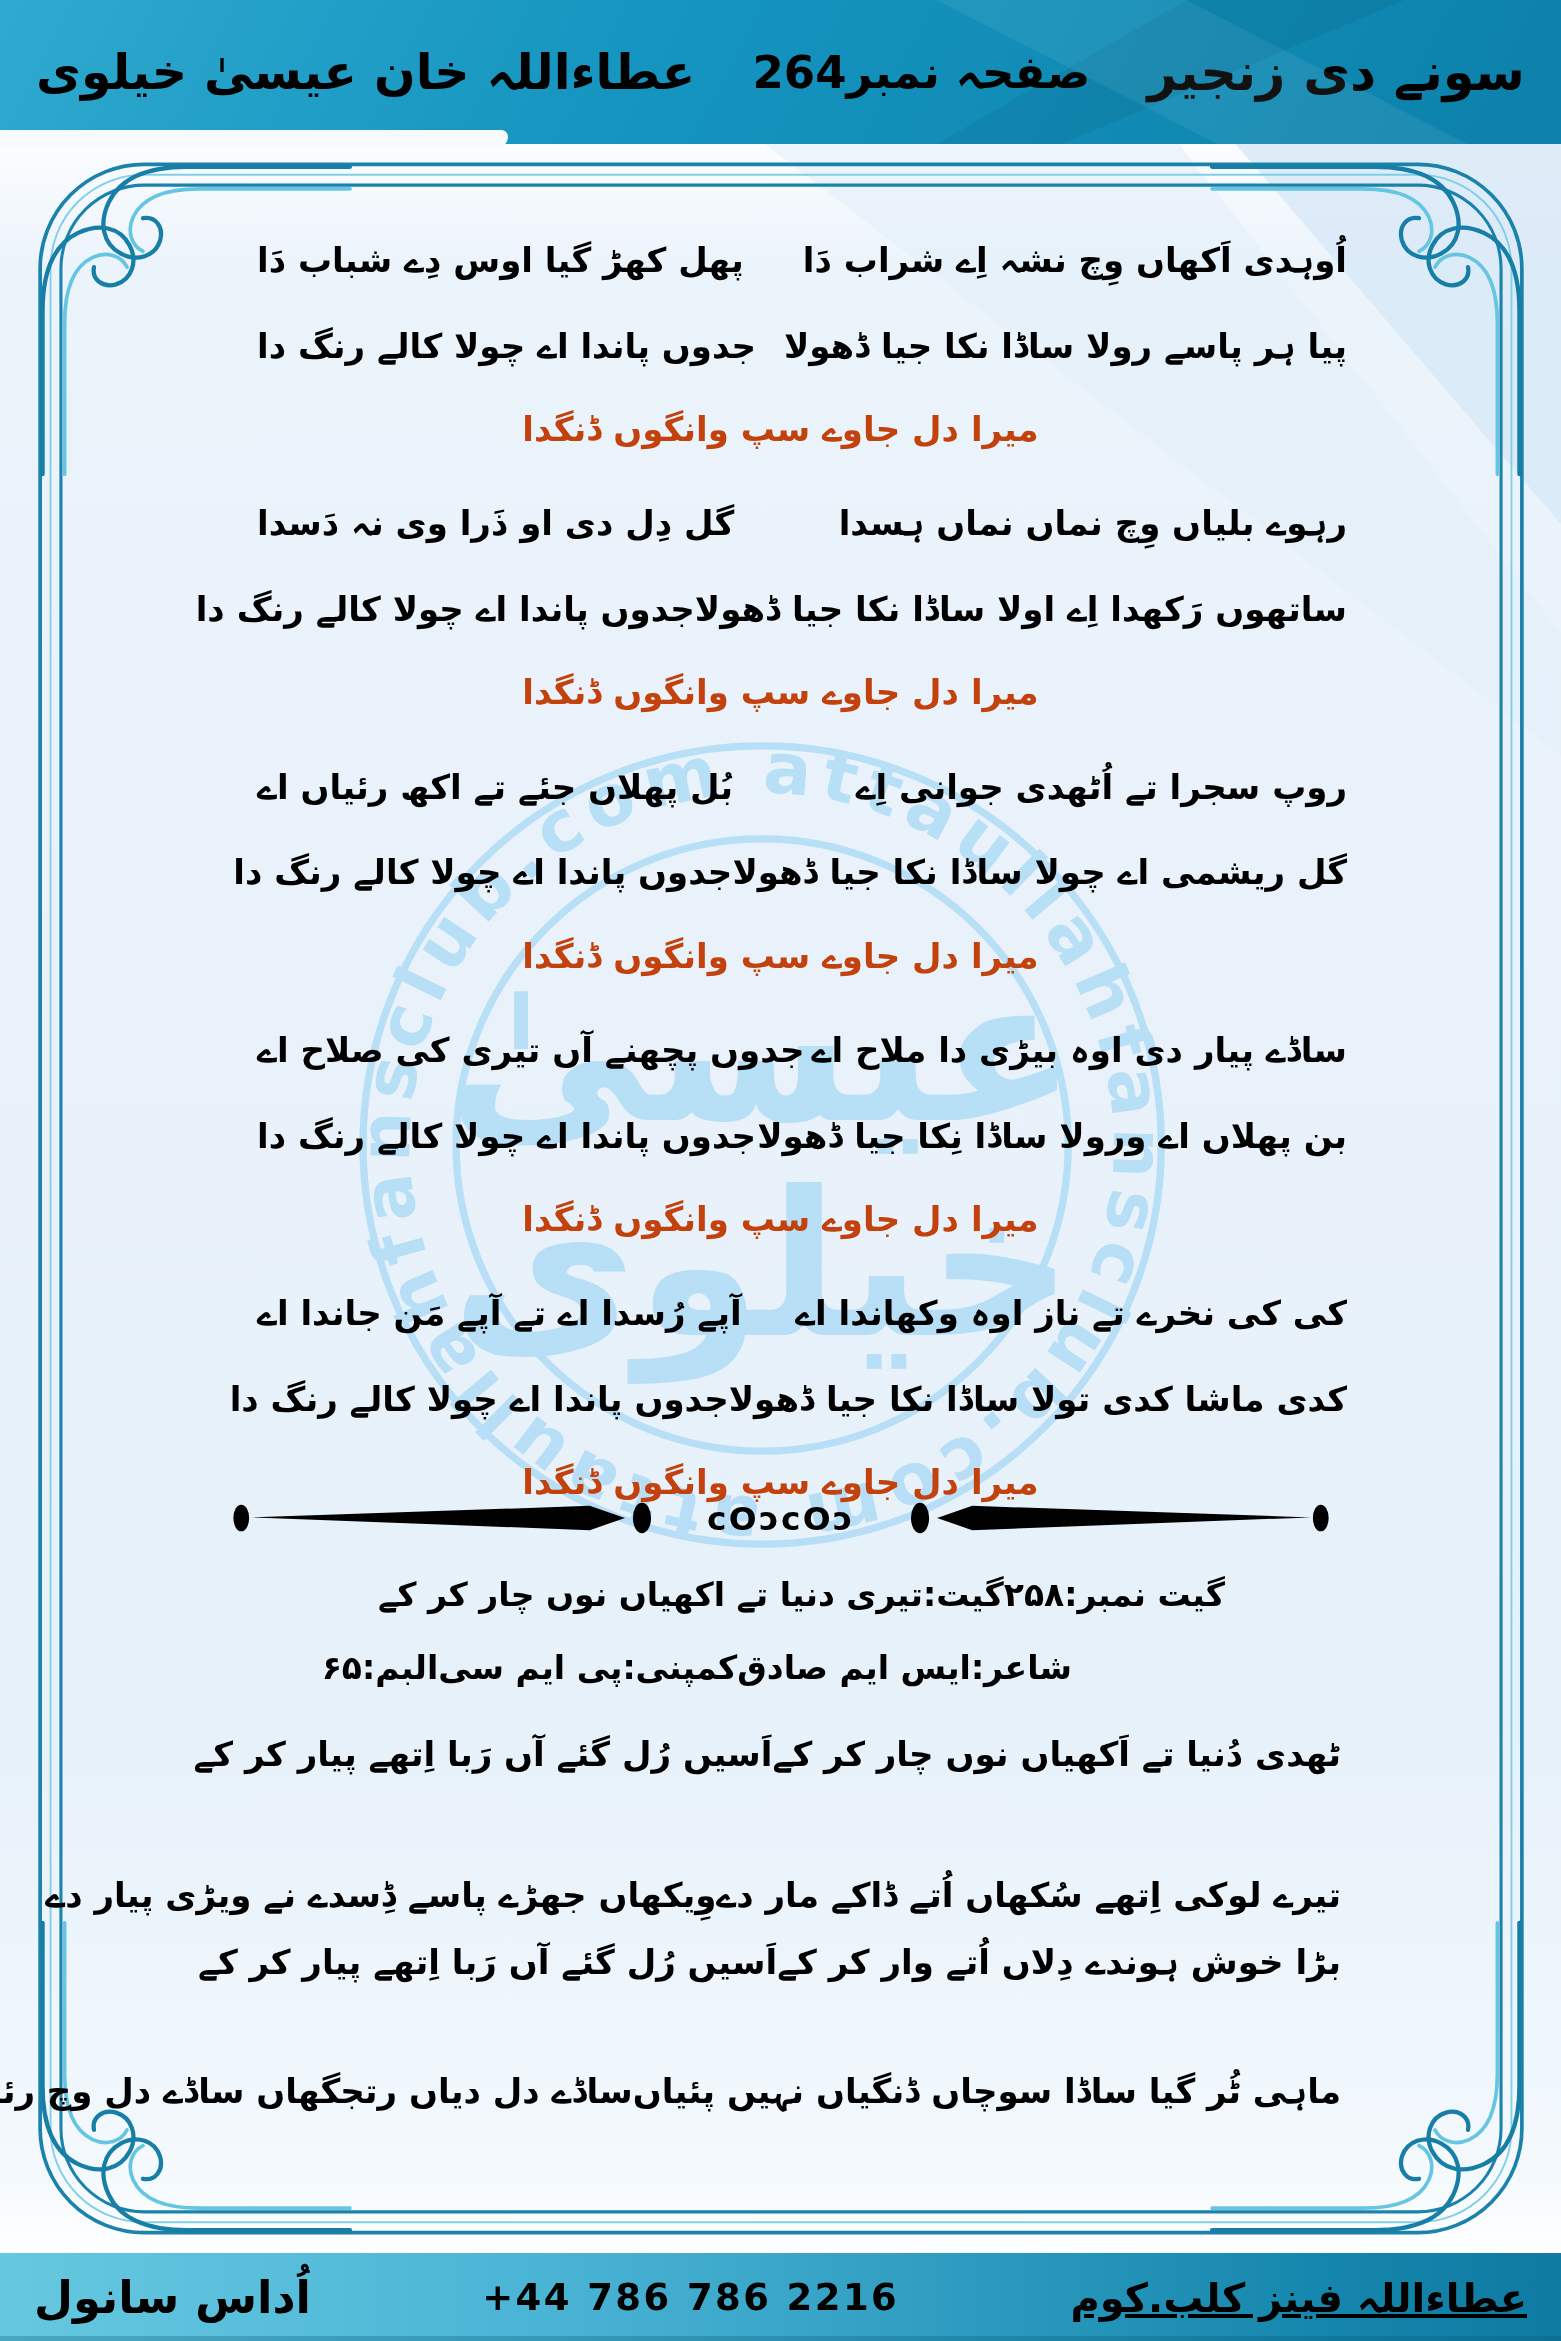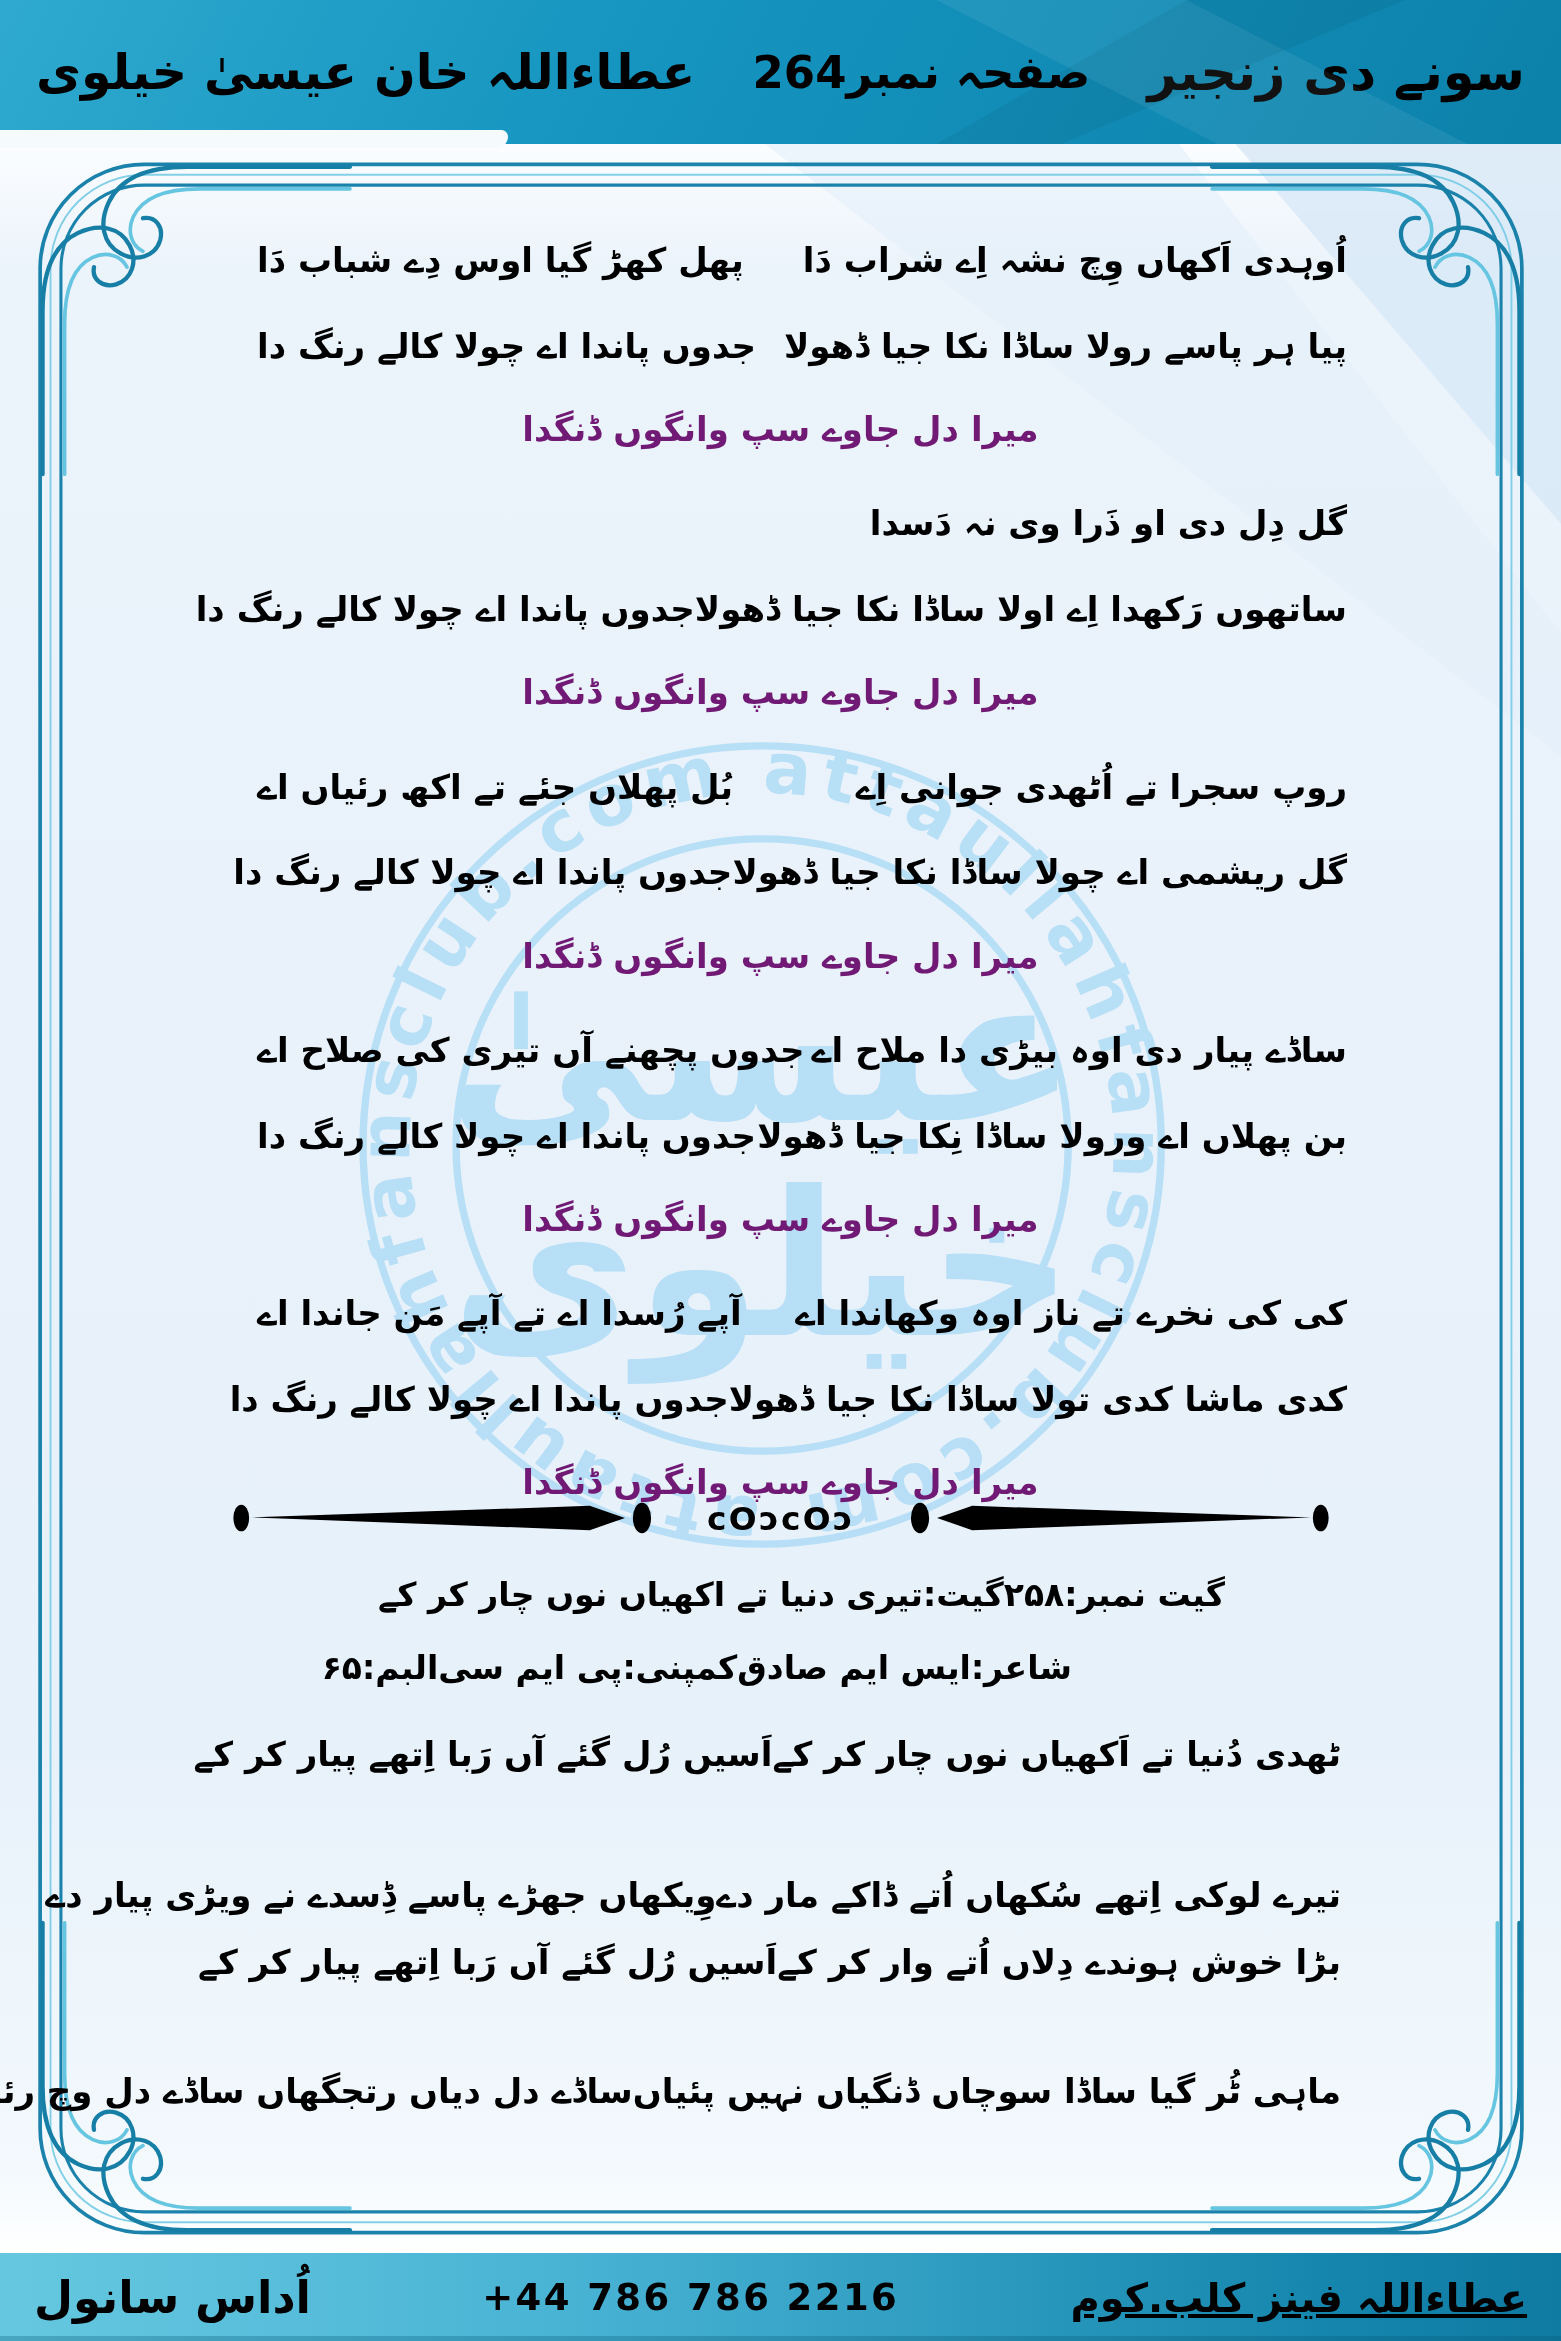--- a/index.html
+++ b/index.html
@@ -28,21 +28,21 @@
   .deco-tri2{position:absolute;top:144px;right:0;width:796px;height:612px;background:#e2eef9;
           clip-path:polygon(0 0,52% 0,100% 80%,100% 100%);opacity:.55;z-index:2;}
   .wm-svg{position:absolute;top:0;left:0;z-index:2;}
   .frame-svg{position:absolute;left:34px;top:158px;z-index:3;}
   
   .lyr-row{position:absolute;left:257px;width:1090px;display:flex;justify-content:space-between;
           direction:rtl;font-size:34px;font-weight:bold;color:#000;z-index:4;white-space:nowrap;}
   .lyr-row2{position:absolute;left:263px;width:1078px;display:flex;justify-content:space-between;
           direction:rtl;font-size:34px;font-weight:bold;color:#000;z-index:4;white-space:nowrap;}
   .refrain-row{position:absolute;left:0;width:1561px;text-align:center;direction:rtl;
-          font-size:34px;font-weight:bold;color:#701a75;z-index:4;}
+          font-size:34px;font-weight:bold;color:#c2410c;z-index:4;}
   .info-row1{position:absolute;left:386px;width:839px;display:flex;justify-content:space-between;
           direction:rtl;font-size:33px;font-weight:bold;color:#000;z-index:4;white-space:nowrap;}
   .info-row2{position:absolute;left:386px;width:686px;display:flex;justify-content:space-between;
           direction:rtl;font-size:33px;font-weight:bold;color:#000;z-index:4;white-space:nowrap;}
   .divider-svg{position:absolute;left:227px;top:1501px;z-index:4;}
   
   .footer{position:absolute;bottom:0;left:0;width:1561px;height:89px;
           background:linear-gradient(90deg,var(--footer_left,#66c8e0) 0%,#4ab4d5 35%,var(--footer_right,#1586ad) 85%,#0f7aa2 100%);
           display:flex;align-items:center;justify-content:space-between;
           padding:0 34px;box-sizing:border-box;z-index:6;}
@@ -102,20 +102,21 @@
     <span>اُوہدی اَکھاں وِچ نشہ اِے شراب دَا</span>
     <span>پھل کھڑ گیا اوس دِے شباب دَا</span>
   </div>
   <div class="lyr-row" style="top:326px">
     <span>پیا ہر پاسے رولا ساڈا نکا جیا ڈھولا</span>
     <span>جدوں پاندا اے چولا کالے رنگ دا</span>
   </div>
   <div class="refrain-row" style="top:409px">میرا دل جاوے سپ وانگوں ڈنگدا</div>
 
   <div class="lyr-row" style="top:503px">
+    <span>رہوے بلیاں وِچ نماں نماں ہسدا</span>
     <span>گل دِل دی او ذَرا وی نہ دَسدا</span>
   </div>
   <div class="lyr-row" style="top:589px">
     <span>ساتھوں رَکھدا اِے اولا ساڈا نکا جیا ڈھولا</span>
     <span>جدوں پاندا اے چولا کالے رنگ دا</span>
   </div>
   <div class="refrain-row" style="top:672px">میرا دل جاوے سپ وانگوں ڈنگدا</div>
 
   <div class="lyr-row" style="top:767px">
     <span>روپ سجرا تے اُٹھدی جوانی اِے</span>

